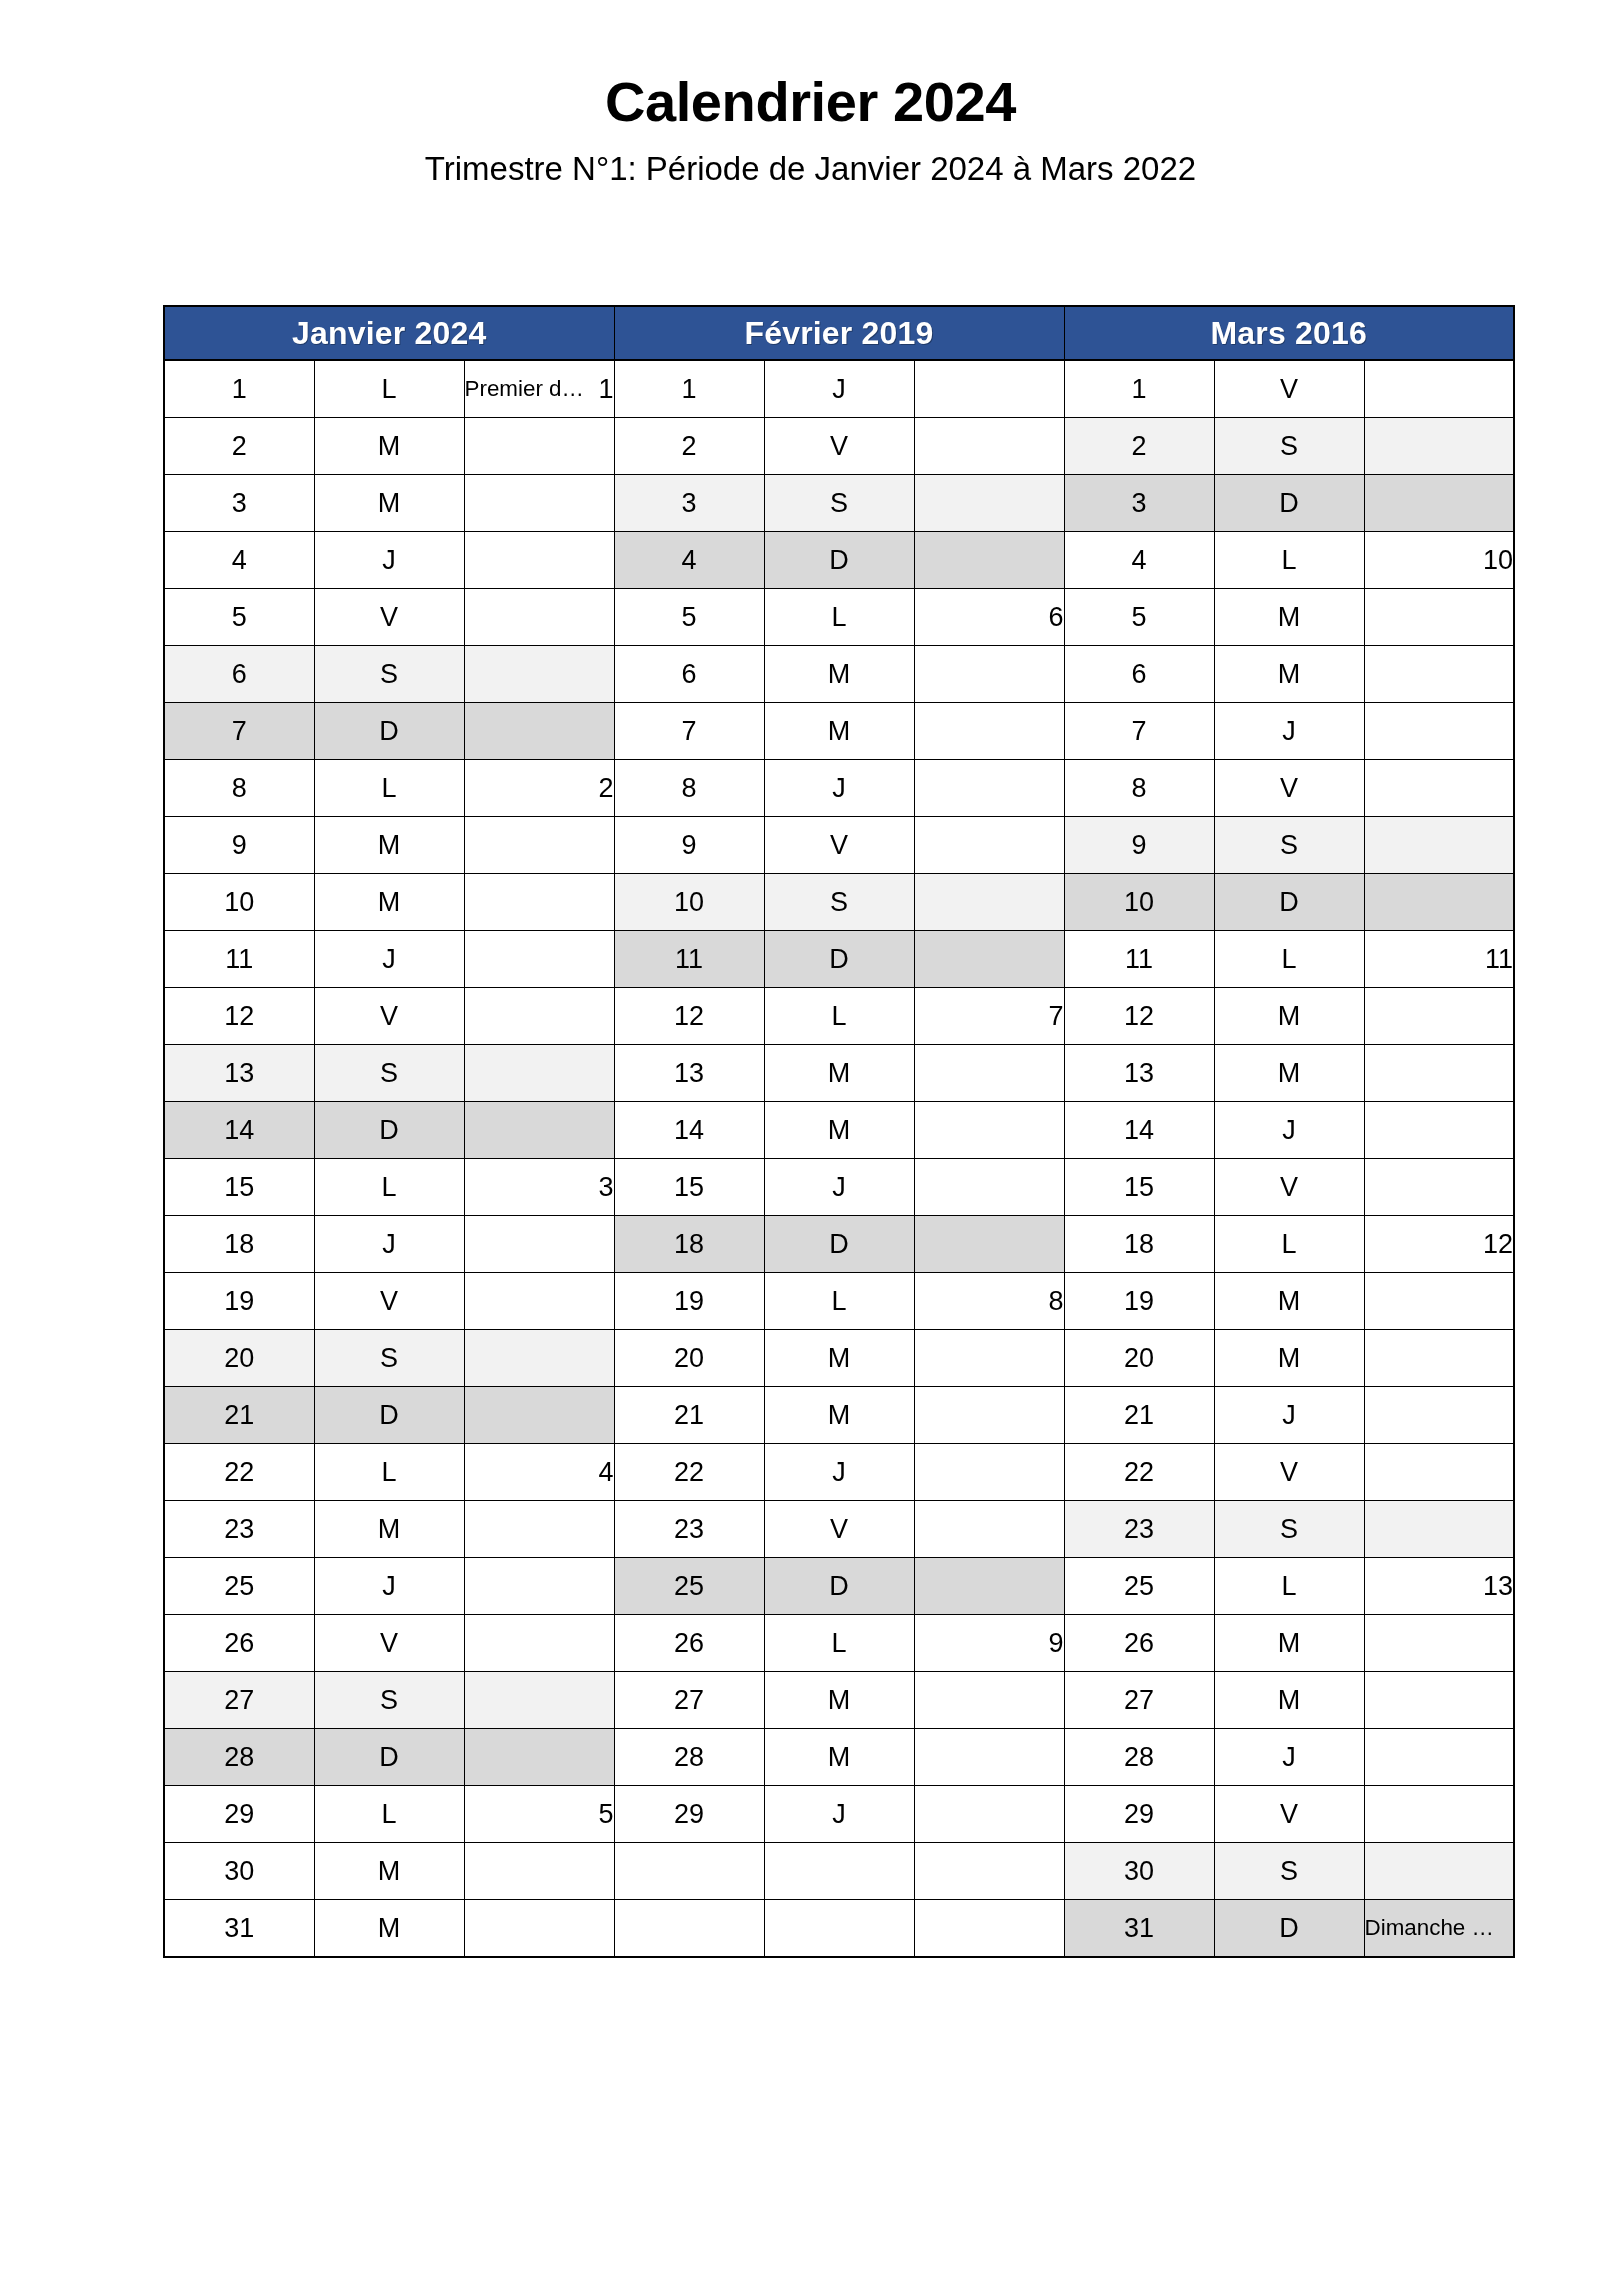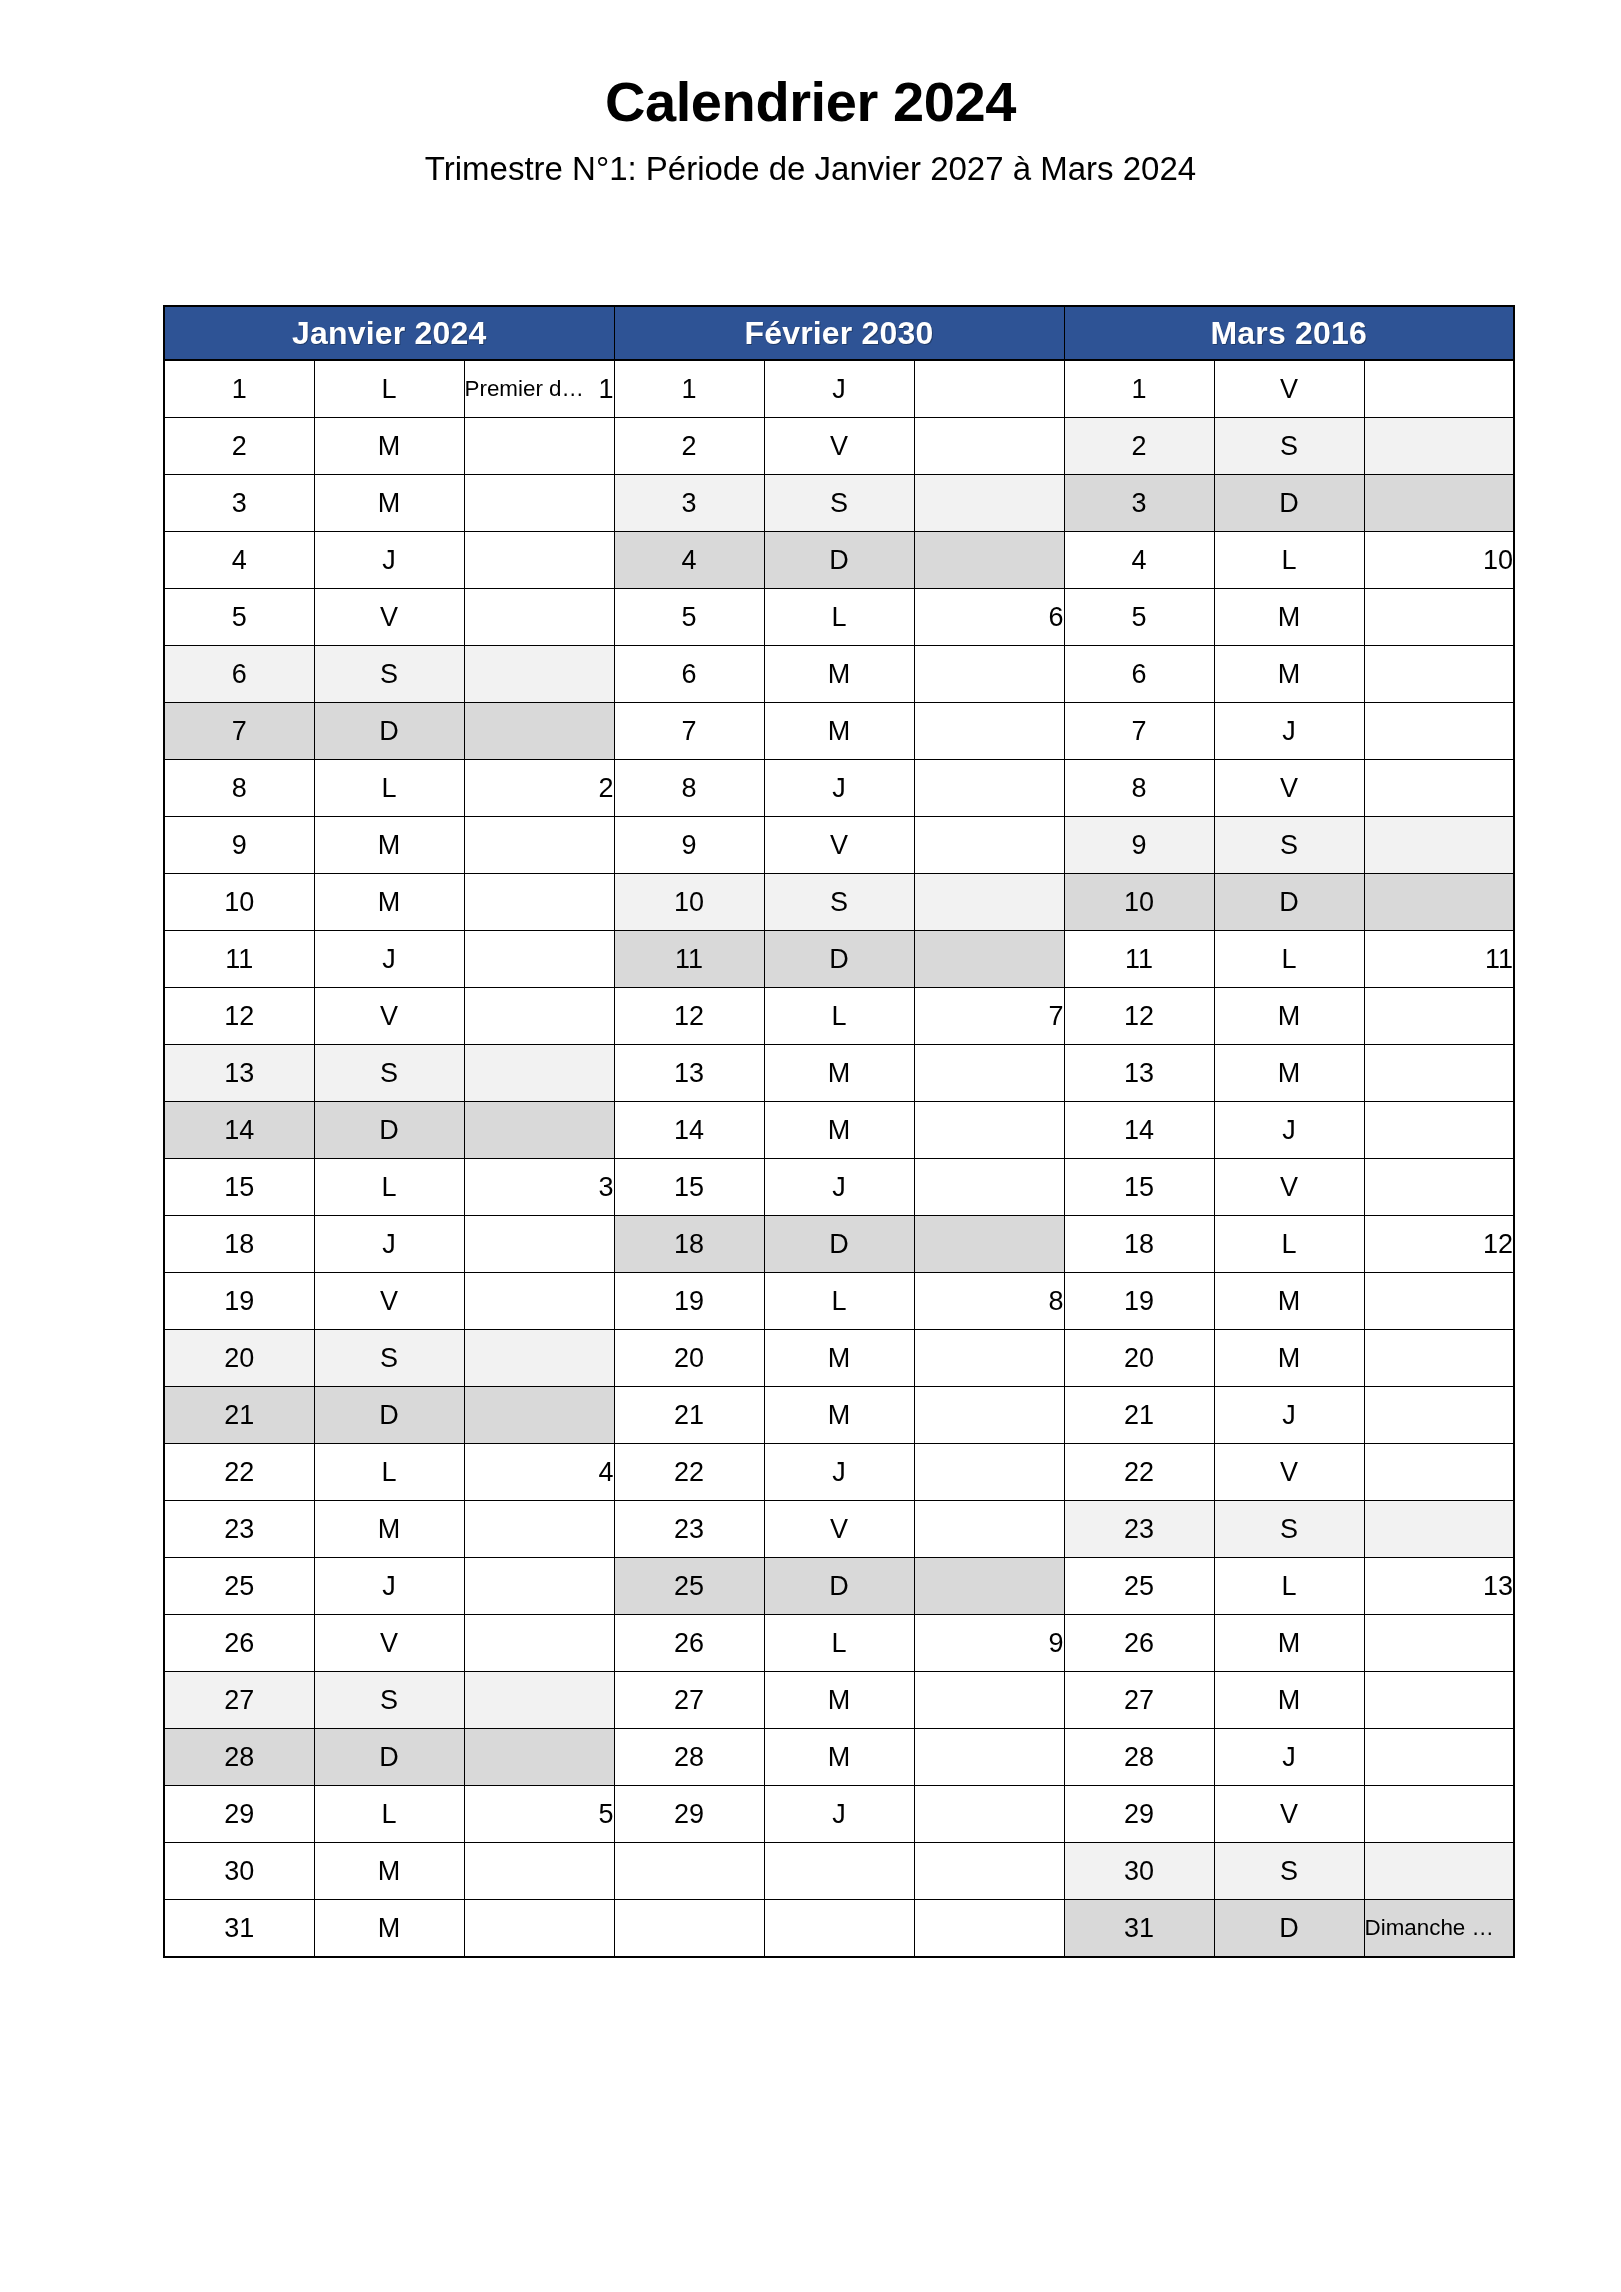--- a/index.html
+++ b/index.html
@@ -120,29 +120,29 @@
   
   td.empty-cell { background: #ffffff; }
 </style>
 </head>
 <body>
 
 <div class="page">
 
   <div class="title-block">
     <h1 class="main-title">Calendrier 2024</h1>
-    <p class="sub-title">Trimestre N°1: Période de Janvier 2027 à Mars 2024</p>
+    <p class="sub-title">Trimestre N°1: Période de Janvier 2024 à Mars 2022</p>
   </div>
 
   <div class="cal-wrap">
     <table class="cal">
       <thead>
         <tr class="month-head">
           <th colspan="3">Janvier 2024</th>
-          <th colspan="3">Février 2030</th>
+          <th colspan="3">Février 2019</th>
           <th colspan="3">Mars 2016</th>
         </tr>
       </thead>
       <tbody id="cal-body">
           <tr class="day-row">
             <td class="c-num">1</td>
             <td class="c-dow">L</td>
             <td class="c-evt blk-end">
               <div class="evt-inner">
                 <span class="evt-text">Premier de l'An</span>

